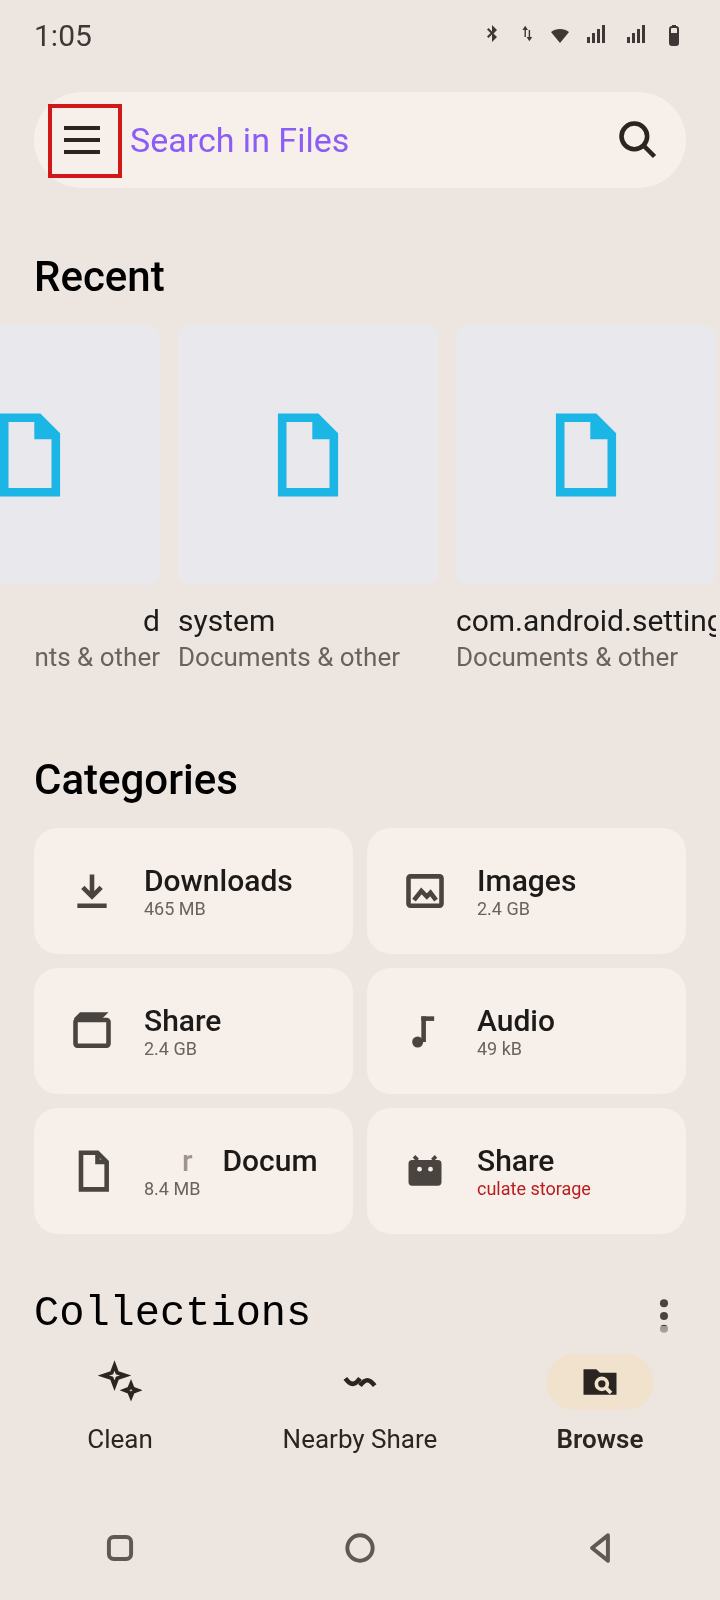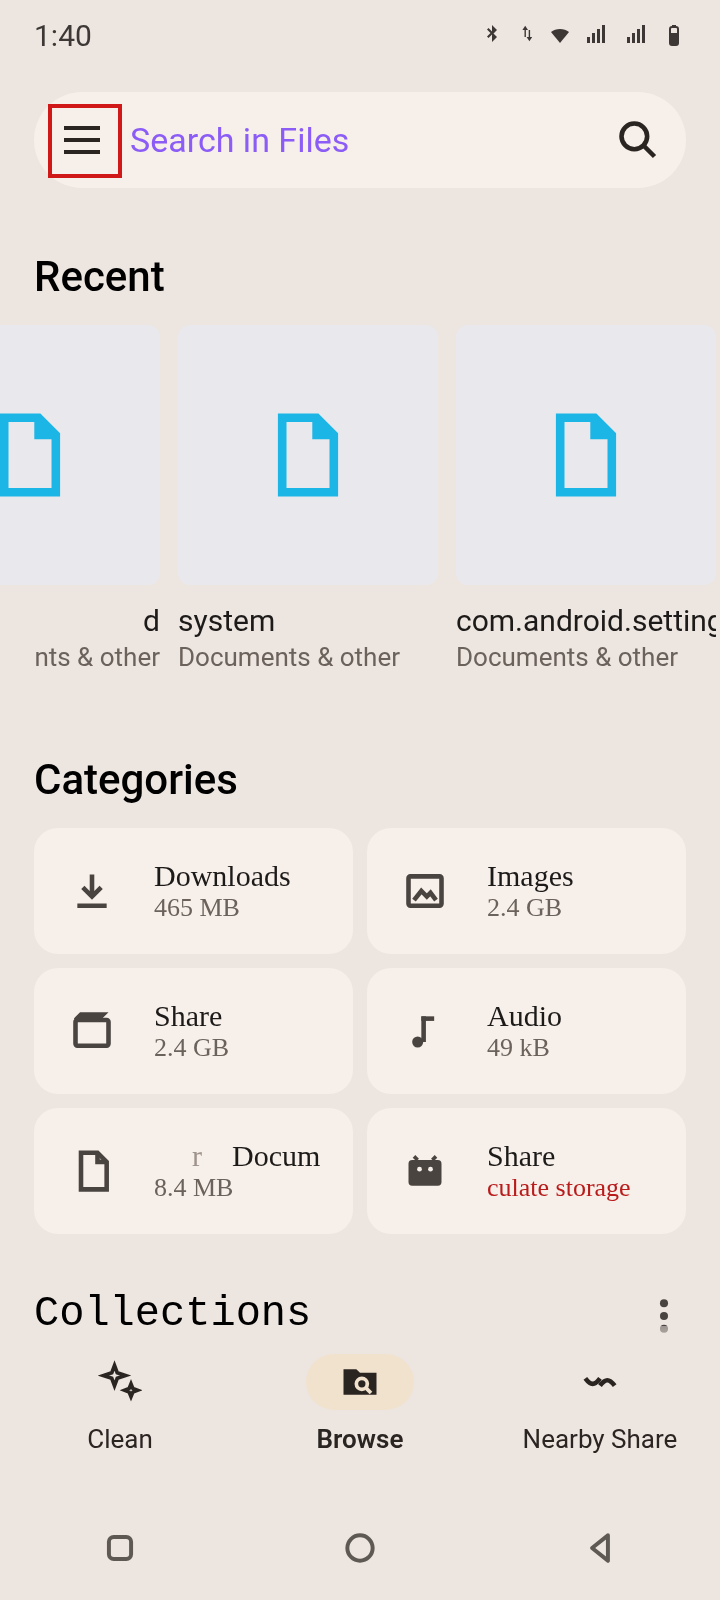--- a/index.html
+++ b/index.html
@@ -100,28 +100,27 @@
       gap: 14px;
       margin: 0 34px;
     }
     .cat-card {
       background: #f7efe9;
       border-radius: 24px;
       height: 126px;
       display: flex;
       align-items: center;
       padding-left: 36px;
-      gap: 40px;
+      gap: 30px;
       cursor: pointer;
-      font-family: Liberation Serif, serif;
     }
     .cat-icon { width: 44px; height: 44px; color: #4a4440; flex-shrink: 0; }
     .cat-text { display: flex; flex-direction: column; overflow: hidden; }
     .cat-name { font-size: 30px; font-weight: 500; color: #1d1b19; white-space: nowrap; overflow: hidden; }
-    .cat-size { font-size: 26px; color: #6b625c; margin-top: 0; white-space: nowrap; overflow: hidden; }
+    .cat-size { font-size: 18px; color: #6b625c; margin-top: 0; white-space: nowrap; overflow: hidden; }
 
     .collections-row {
       display: flex; justify-content: space-between; align-items: flex-end;
       margin: 56px 34px 0;
       font-family: Liberation Mono, monospace;
     }
     .collections-row .section-title { margin: 0; }
     .more-btn { width: 44px; height: 44px; display:flex; align-items:center; justify-content:center; cursor:pointer; }
 
     .bottom-nav {
@@ -159,21 +158,21 @@
       align-items: center;
     }
     .sys-nav svg { width: 38px; height: 38px; color: #5f5954; }
   </style>
 </head>
 <body>
 
 <div class="menu-highlight"></div>
 
 <div class="status-bar">
-  <div class="status-time">1:40</div>
+  <div class="status-time">1:05</div>
   <div class="status-icons">
     <svg viewBox="0 0 24 24" fill="#3d3835">
         <path d="M12 2l5 5-3.5 3.5L17 14l-5 5v-7.5L8.5 15 7 13.5 10.5 10 7 6.5 8.5 5 12 8.5V2z"></path>
       </svg>
     <svg viewBox="0 0 24 24" fill="#3d3835">
         <path d="M12 4l-4 6h3v10h2V10h3l-4-6z" transform="scale(0.7) translate(4 0)"></path>
         <path d="M12 20l4-6h-3V4h-2v10H8l4 6z" transform="scale(0.7) translate(10 6)"></path>
       </svg>
     <svg viewBox="0 0 24 24" fill="#3d3835">
         <path d="M12 20l9-11c-2.4-2-5.6-3-9-3s-6.6 1-9 3l9 11z"></path>
@@ -327,37 +326,37 @@
 
 <div class="bottom-nav">
   <div class="nav-item">
     <div class="nav-icon-wrap">
         <svg class="nav-icon" viewBox="0 0 24 24" fill="none" stroke="currentColor" stroke-width="2">
           <path d="M9 3l1.5 4L15 8.5 10.5 10 9 14 7.5 10 3 8.5 7.5 7 9 3zM18 13l1 2.5 2.5 1-2.5 1L18 20l-1-2.5-2.5-1 2.5-1L18 13z"></path>
         </svg>
       </div>
     <span class="nav-label">Clean</span>
   </div>
+  <div class="nav-item">
+    <div class="nav-icon-wrap">
+        <svg class="nav-icon" viewBox="0 0 24 24" fill="none" stroke="currentColor" stroke-width="2.5">
+          <path d="M4 10c3 4 5 4 8 0M20 14c-3-4-5-4-8 0"></path>
+        </svg>
+      </div>
+    <span class="nav-label">Nearby Share</span>
+  </div>
   <div class="nav-item active">
     <div class="nav-icon-wrap">
         <svg class="nav-icon" viewBox="0 0 24 24" fill="currentColor">
           <path d="M3 5h7l2 2h9v12H3V5z"></path>
           <circle cx="13" cy="13" r="3" fill="none" stroke="#f1e2cd" stroke-width="2"></circle>
           <line x1="15.5" y1="15.5" x2="18" y2="18" stroke="#f1e2cd" stroke-width="2"></line>
         </svg>
       </div>
     <span class="nav-label">Browse</span>
-  </div>
-  <div class="nav-item">
-    <div class="nav-icon-wrap">
-        <svg class="nav-icon" viewBox="0 0 24 24" fill="none" stroke="currentColor" stroke-width="2.5">
-          <path d="M4 10c3 4 5 4 8 0M20 14c-3-4-5-4-8 0"></path>
-        </svg>
-      </div>
-    <span class="nav-label">Nearby Share</span>
   </div>
 </div>
 
 <div class="sys-nav">
   <svg viewBox="0 0 24 24" fill="none" stroke="currentColor" stroke-width="2.5">
       <rect x="5" y="5" width="14" height="14" rx="3"></rect>
     </svg>
   <svg viewBox="0 0 24 24" fill="none" stroke="currentColor" stroke-width="2.5">
       <circle cx="12" cy="12" r="8"></circle>
     </svg>

